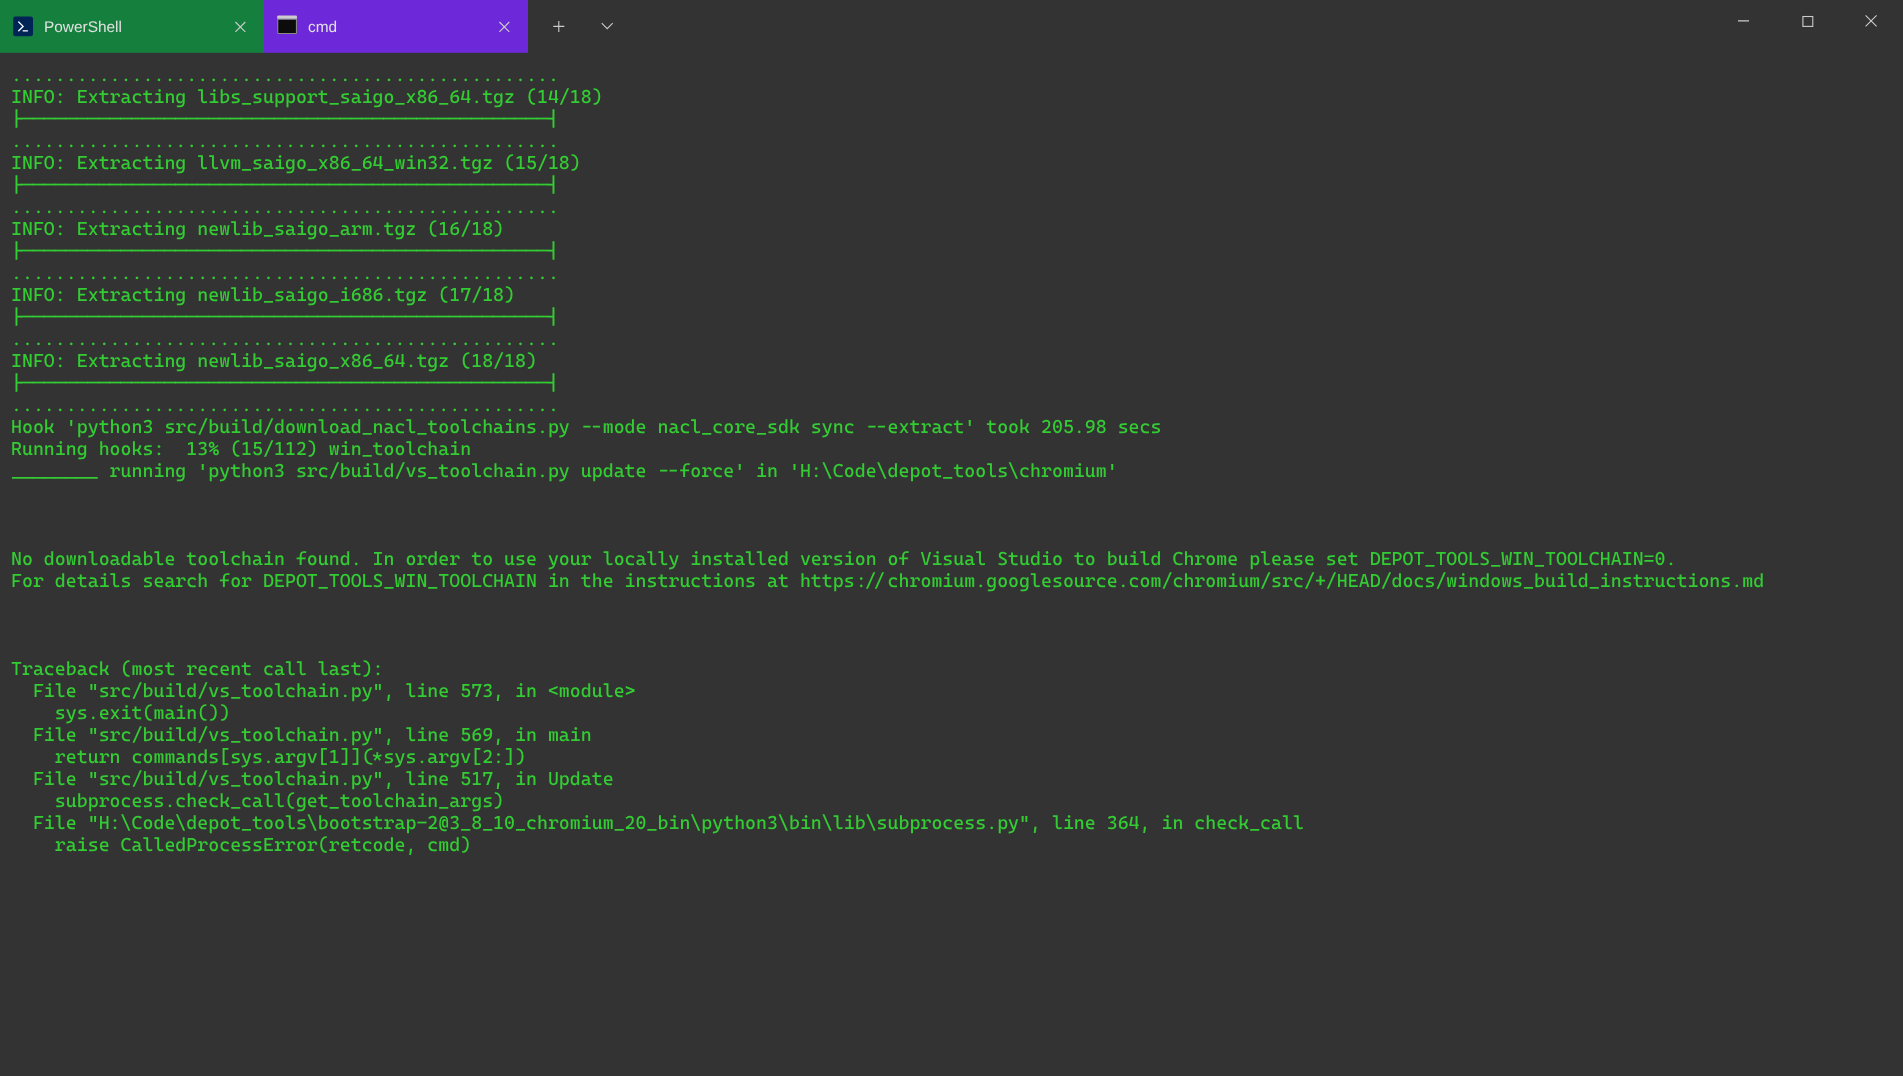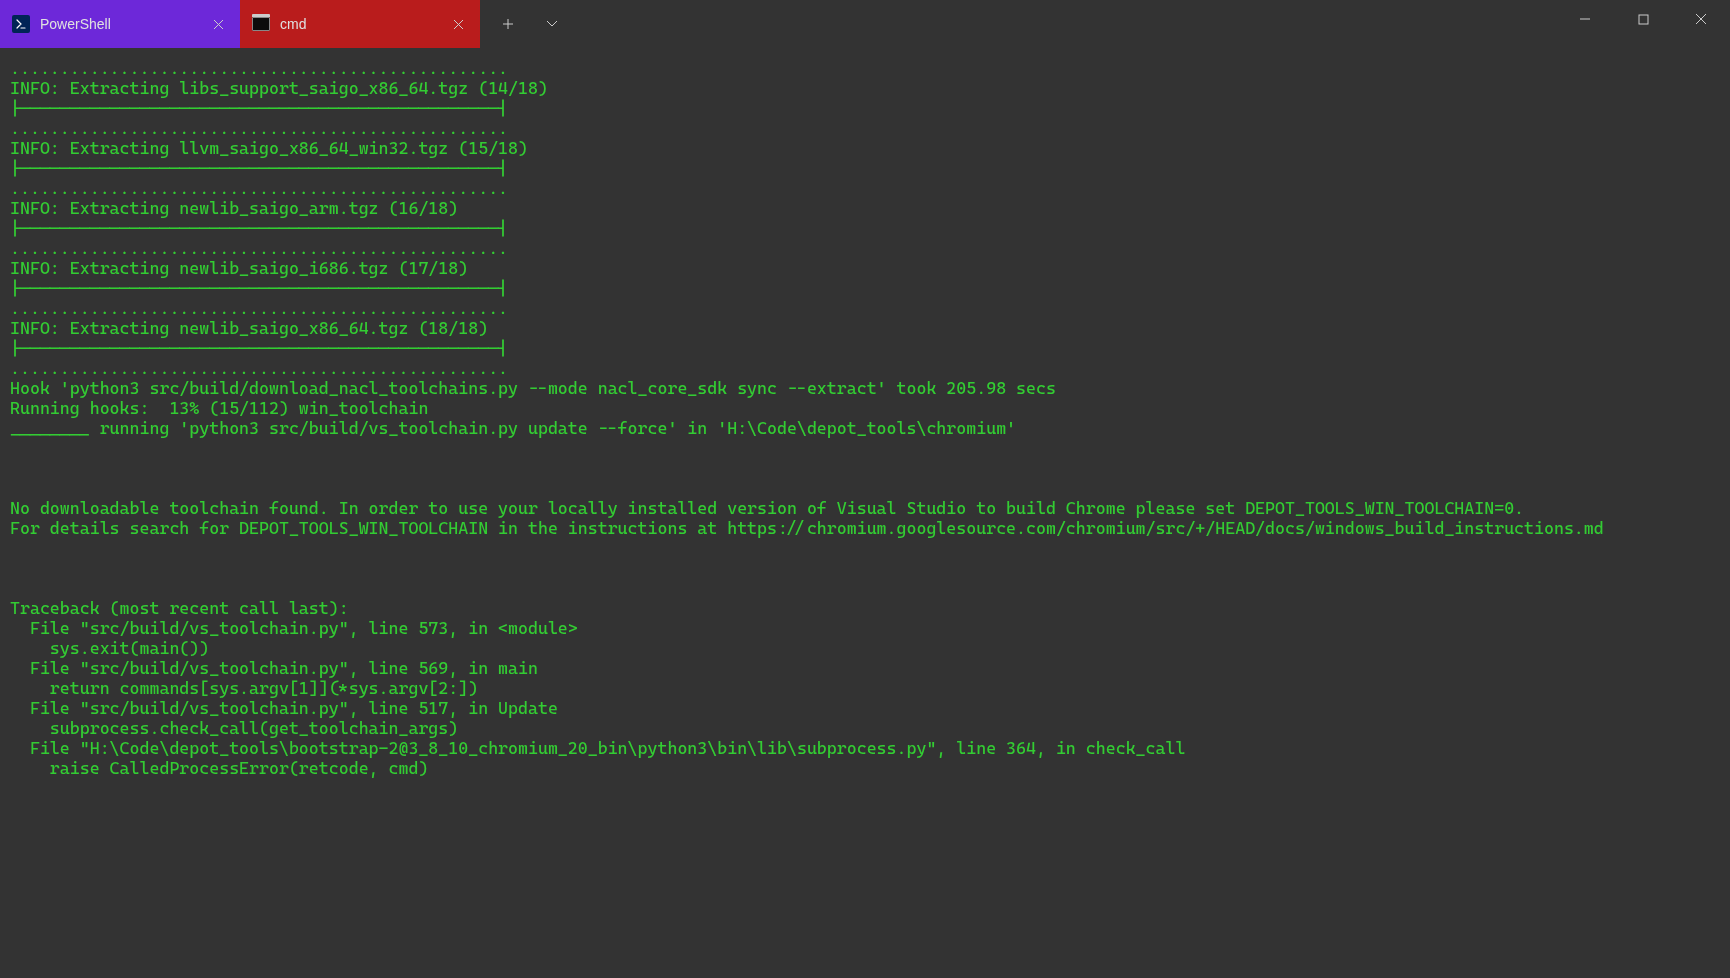--- a/index.html
+++ b/index.html
@@ -23,24 +23,24 @@
 }
 .tab {
   display: flex;
   align-items: center;
   padding: 0 12px;
   min-width: 240px;
   position: relative;
   cursor: pointer;
 }
 .tab.inactive {
+  background: #15803d;
+}
+.tab.active {
   background: #6d28d9;
-}
-.tab.active {
-  background: #b91c1c;
 }
 .tab-icon {
   width: 18px;
   height: 18px;
   margin-right: 10px;
   display: flex;
   align-items: center;
   justify-content: center;
 }
 .tab-label {

